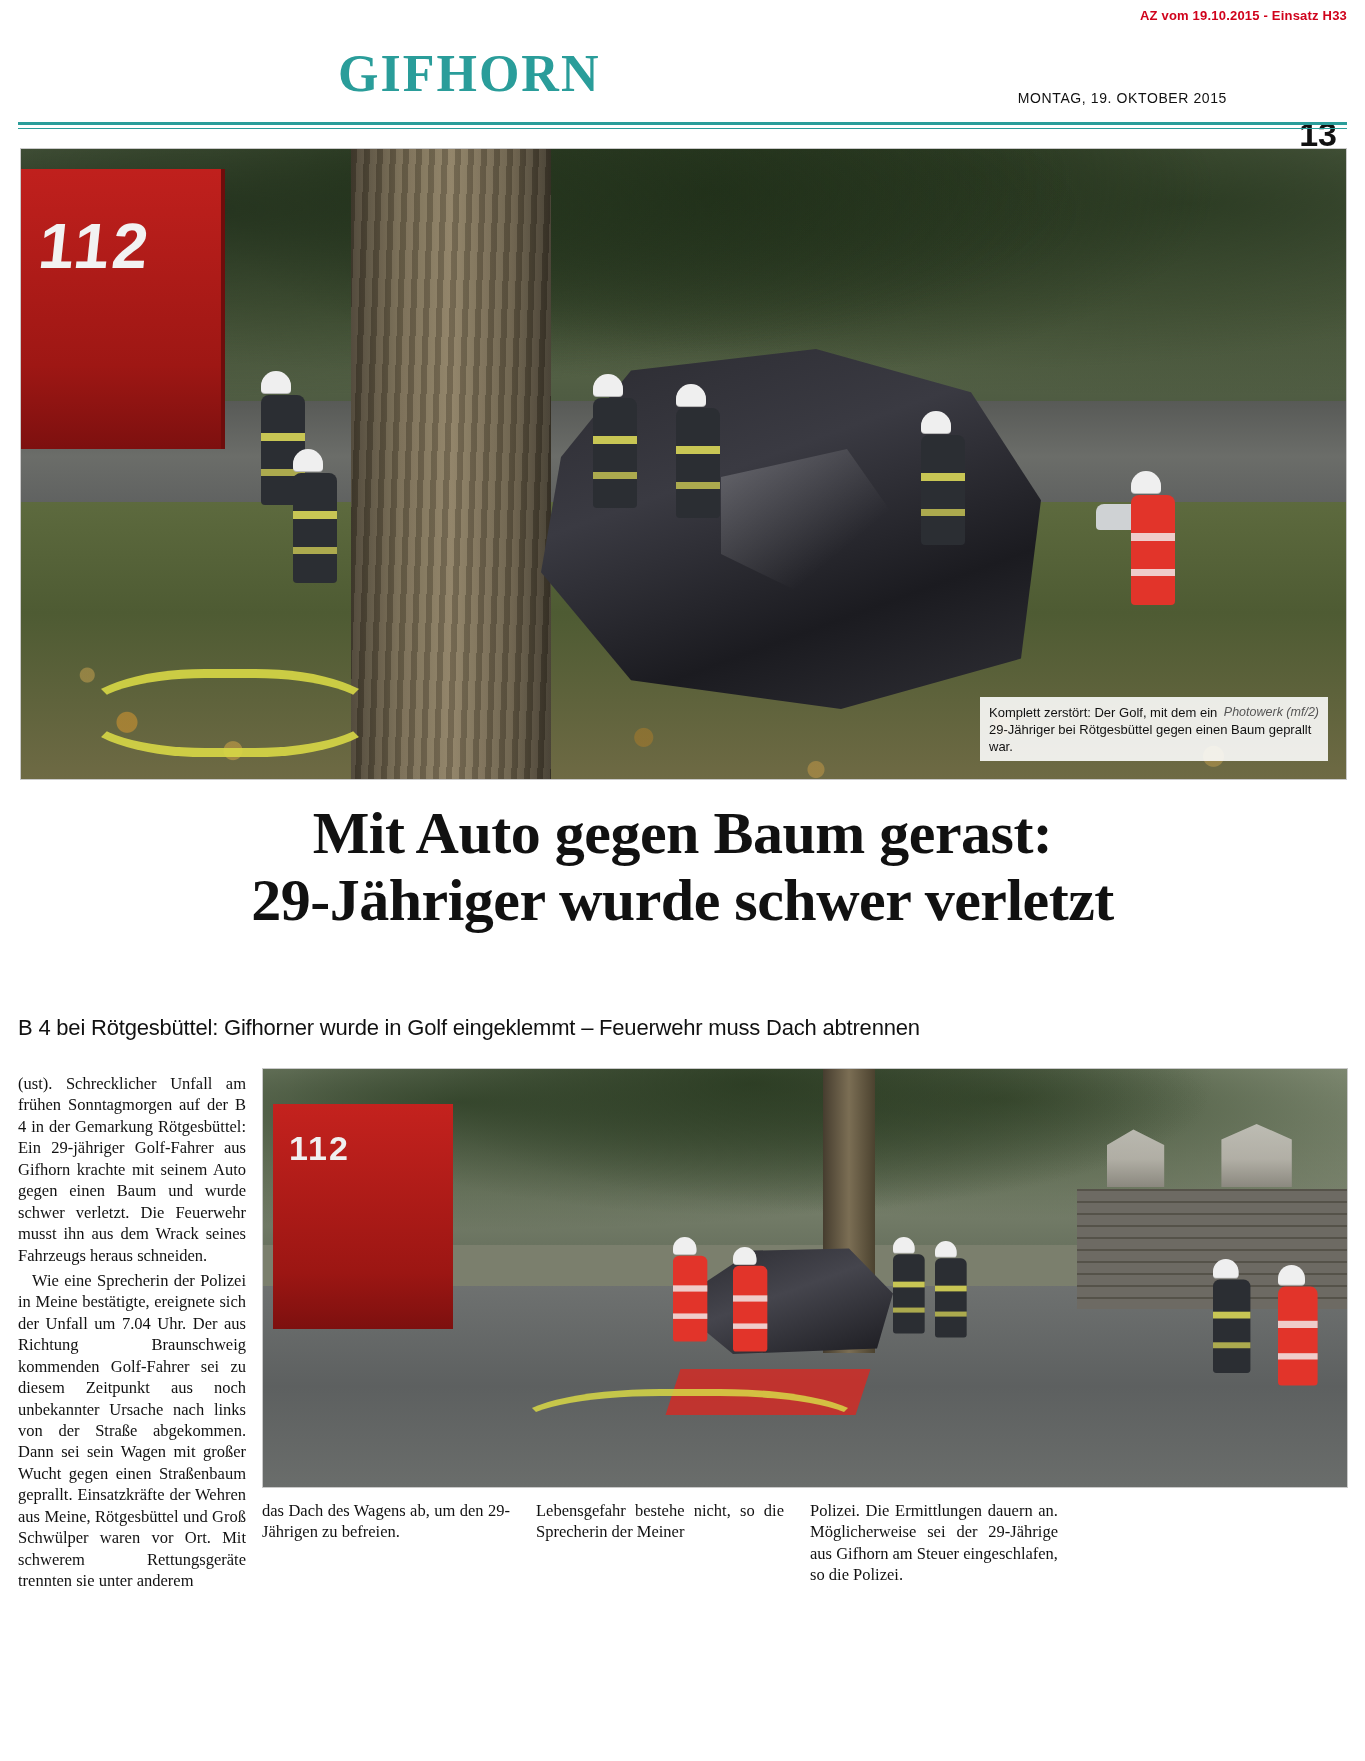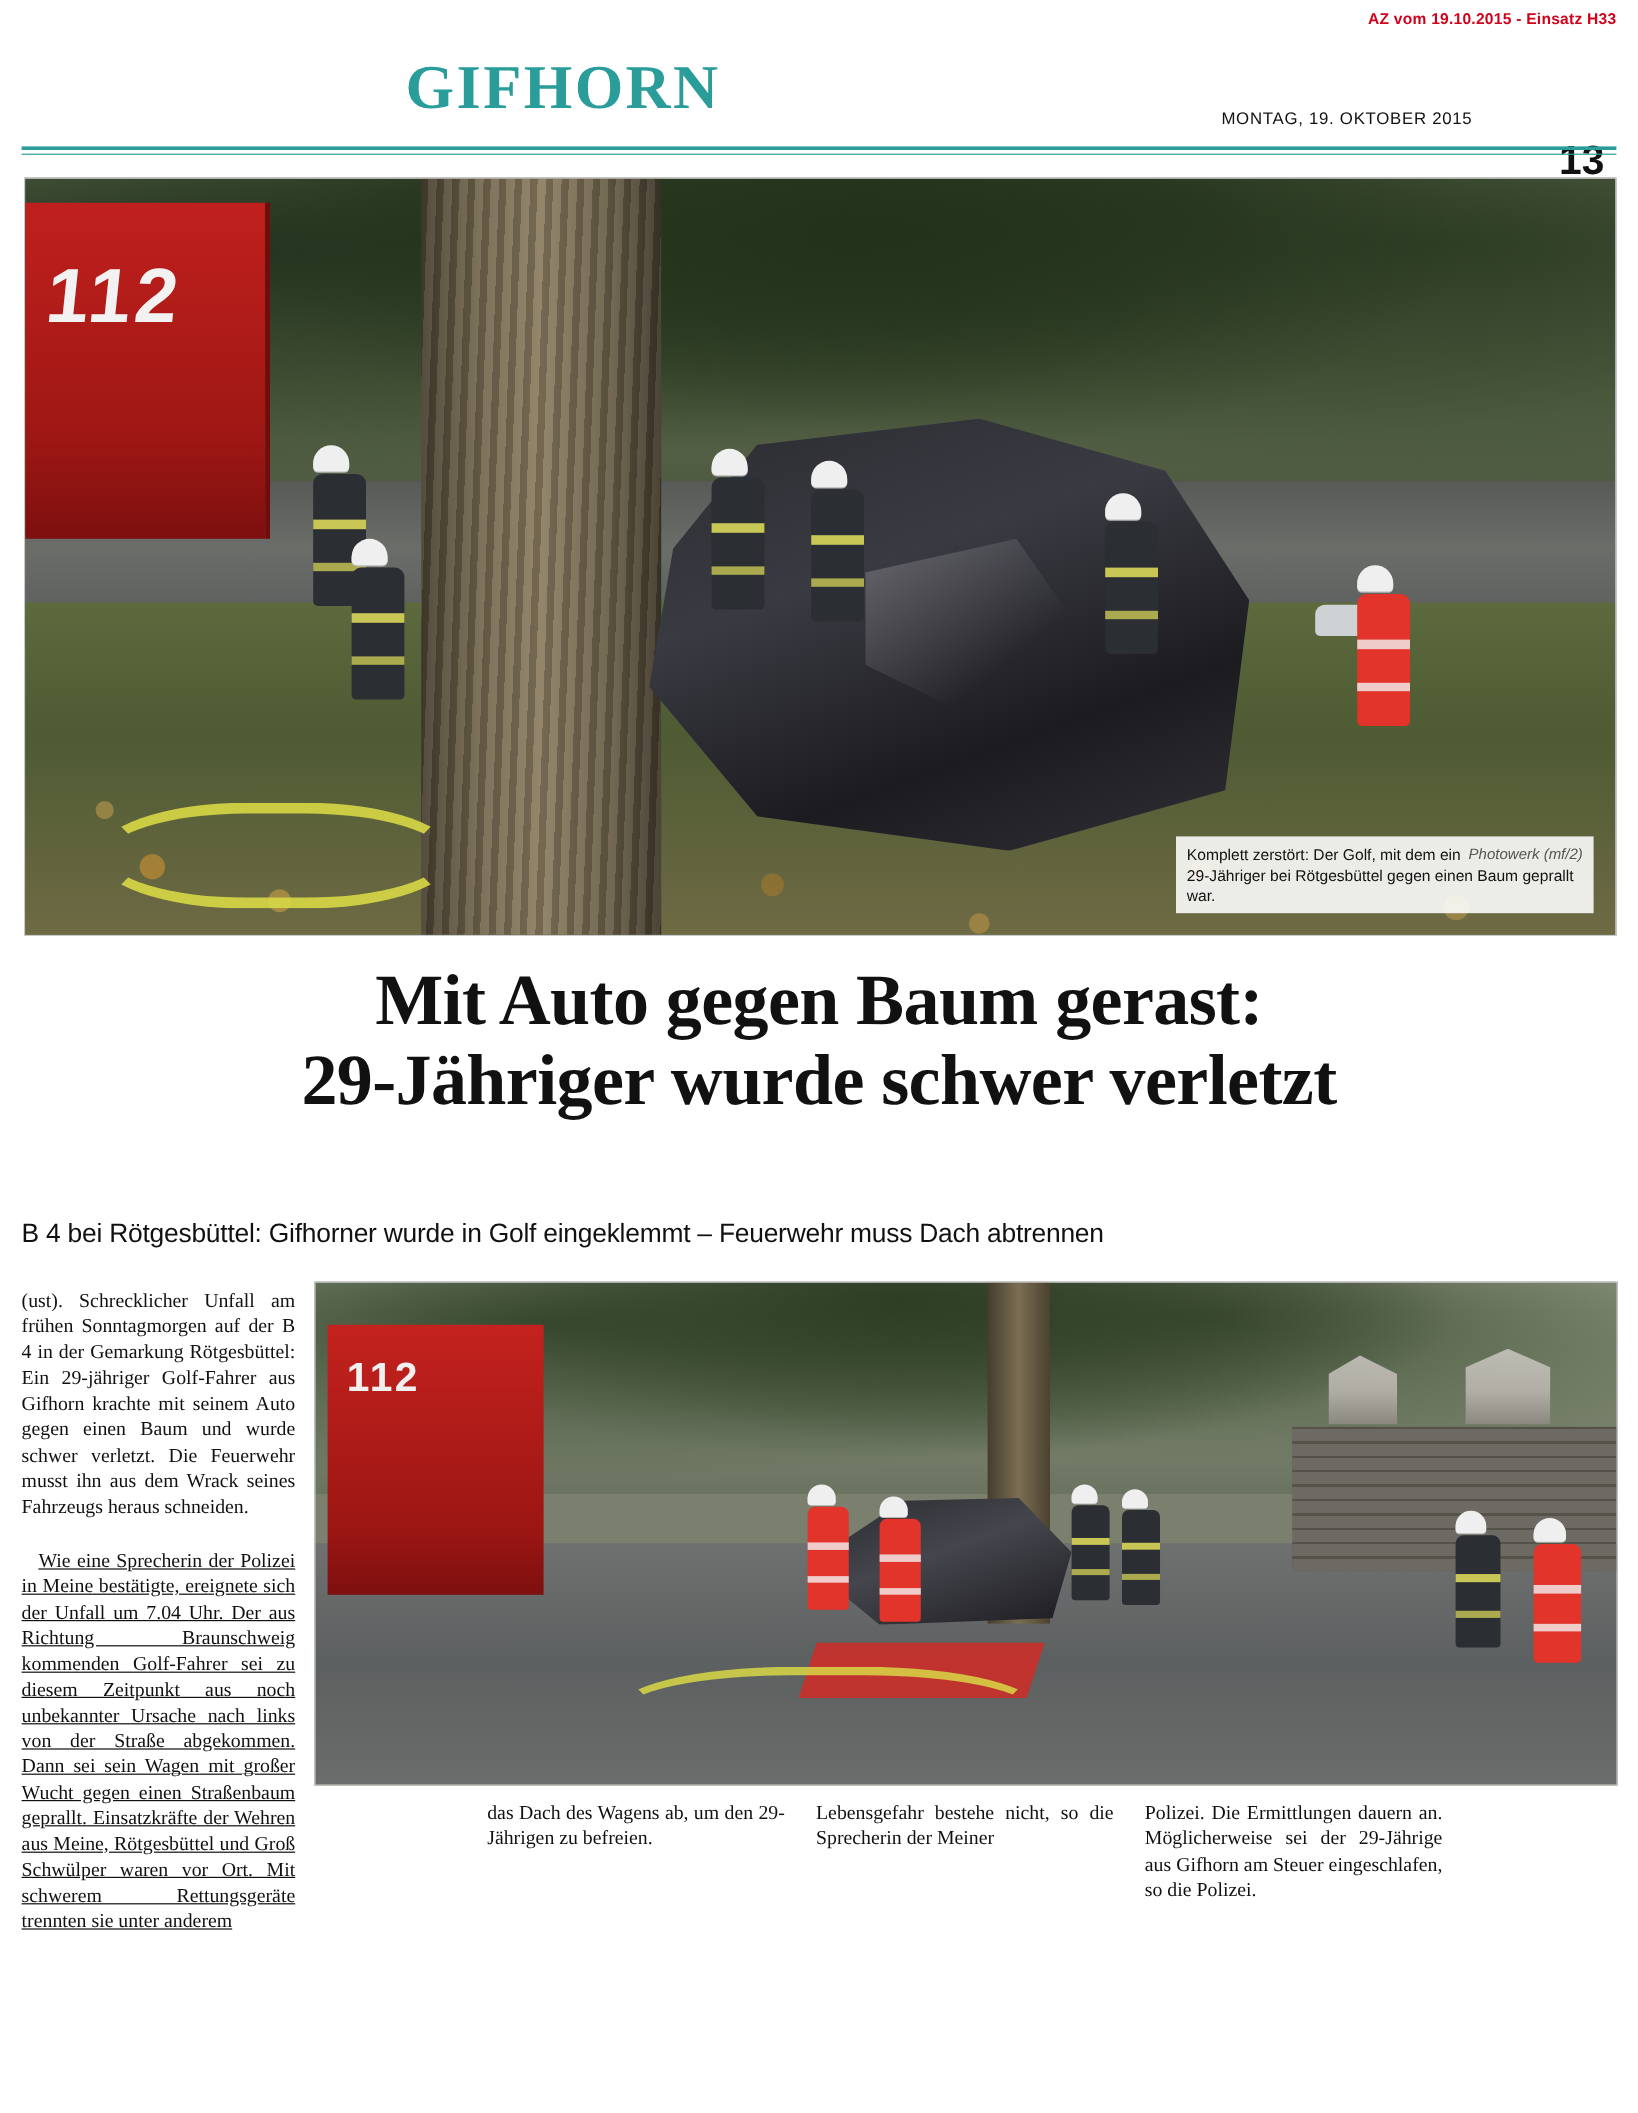--- a/index.html
+++ b/index.html
@@ -232,21 +232,21 @@
     top: 1073px;
     width: 228px;
     font-family: "Liberation Serif", serif;
     font-size: 16.5px;
     line-height: 1.30;
     text-align: justify;
     color: #111;
     hyphens: auto;
   }
   .col1 p { margin: 0 0 0 0; }
-  .col1 p + p { text-indent: 14px; margin-top: 24px; text-decoration: underline; }
+  .col1 p + p { text-indent: 14px; margin-top: 4px; }
 
   
   .photo-second {
     position: absolute;
     left: 262px;
     top: 1068px;
     width: 1084px;
     height: 418px;
     overflow: hidden;
     background: #7b7f6d;
@@ -320,21 +320,20 @@
   }
 
   
   .bottom-cols {
     position: absolute;
     left: 262px;
     top: 1500px;
     width: 1084px;
     display: flex;
     gap: 26px;
-    justify-content: center;
   }
   .bottom-cols .bcol {
     width: 248px;
     font-family: "Liberation Serif", serif;
     font-size: 16.5px;
     line-height: 1.30;
     text-align: justify;
     color: #111;
     hyphens: auto;
   }

